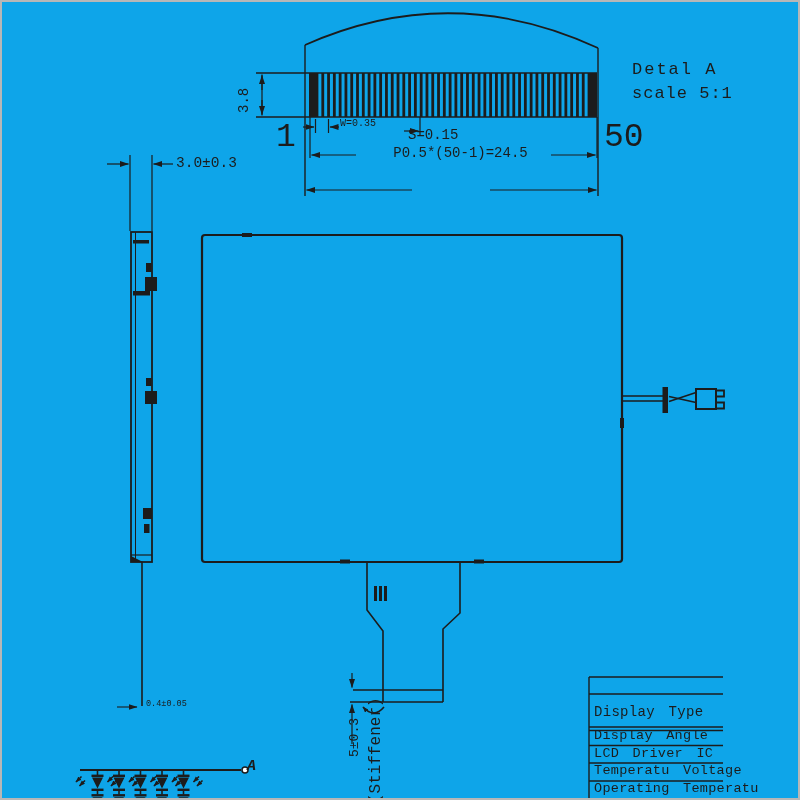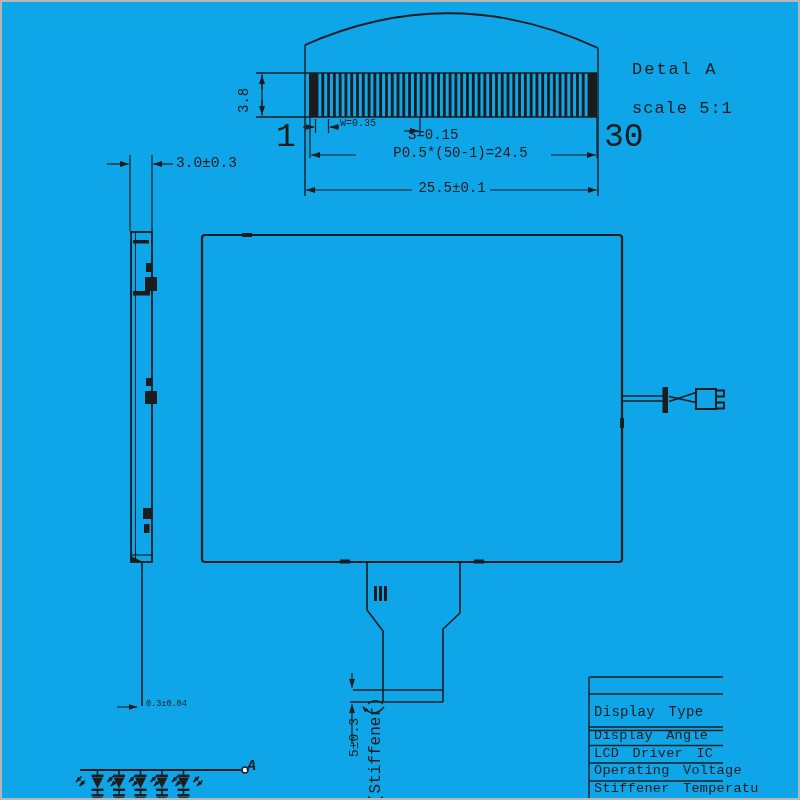--- a/index.html
+++ b/index.html
@@ -3,21 +3,21 @@
 <meta charset="utf-8">
 <style>
   html,body{margin:0;padding:0;background:#fff;}
   .canvas{position:relative;width:800px;height:800px;background:#0ea5e9;overflow:hidden;
           font-family:Liberation Mono, monospace;color:#1c1c1c;}
   .frame{position:absolute;inset:0;border:2px solid #b7b7b7;pointer-events:none;}
   svg{position:absolute;left:0;top:0;}
   .lbl{position:absolute;white-space:nowrap;line-height:1.05;color:#1c1c1c;}
   .rot{transform:rotate(-90deg);transform-origin:0 0;}
   .lbl-detal1{left:632px;top:61px;font-size:17px;letter-spacing:2px;}
-  .lbl-detal2{left:632px;top:100px;font-size:17px;letter-spacing:1px;}
+  .lbl-detal2{left:632px;top:85px;font-size:17px;letter-spacing:1px;}
   .lbl-pin1{left:276px;top:121px;font-size:33px;}
   .lbl-pin50{left:604px;top:121px;font-size:33px;}
   .lbl-38{left:237px;top:113px;font-size:14px;}
   .lbl-w{left:340px;top:119px;font-size:10px;}
   .lbl-s{left:408px;top:128px;font-size:14px;}
   .lbl-p{left:310px;top:146px;width:301px;text-align:center;font-size:14px;}
   .lbl-255{left:306px;top:181px;width:292px;text-align:center;font-size:14px;}
   .lbl-62{left:176px;top:156px;font-size:14.5px;}
   .lbl-03{left:146px;top:700px;font-size:8.5px;}
   .lbl-5{left:348px;top:757px;font-size:13px;}
@@ -275,32 +275,31 @@
           <polygon points="178,797.3 189,797.3 183.5,800" fill="#1c1c1c" stroke="none"></polygon>
           <line x1="199" y1="776.5" x2="193.5" y2="782" stroke-width="1.6" marker-end="url(#ahs)"></line>
           <line x1="202.5" y1="780.5" x2="197" y2="786" stroke-width="1.6" marker-end="url(#ahs)"></line>
         </g>
     </g>
   </svg>
 
   <div class="lbl lbl-detal1">Detal A</div>
   <div class="lbl lbl-detal2">scale 5:1</div>
   <div class="lbl lbl-pin1">1</div>
-  <div class="lbl lbl-pin50">30</div>
+  <div class="lbl lbl-pin50">50</div>
   <div class="lbl lbl-38 rot">3.8</div>
   <div class="lbl lbl-w">W=0.35</div>
   <div class="lbl lbl-s">S=0.15</div>
   <div class="lbl lbl-p">P0.5*(50-1)=24.5</div>
-  <div class="lbl lbl-255">25.5±0.1</div>
   <div class="lbl lbl-62">3.0±0.3</div>
-  <div class="lbl lbl-03">0.3±0.04</div>
+  <div class="lbl lbl-03">0.4±0.05</div>
   <div class="lbl lbl-5 rot">5±0.3</div>
   <div class="lbl lbl-stiff rot">(Stiffener)</div>
   <div class="lbl lbl-a">A</div>
 
   <div class="lbl trow trow1">Display Type</div>
   <div class="lbl trow trow2">Display Angle</div>
   <div class="lbl trow trow3">LCD Driver IC</div>
-  <div class="lbl trow trow4">Operating Voltage</div>
-  <div class="lbl trow trow5">Stiffener Temperatu</div>
+  <div class="lbl trow trow4">Temperatu Voltage</div>
+  <div class="lbl trow trow5">Operating Temperatu</div>
 
   <div class="frame"></div>
 </div>
 
 </body></html>

